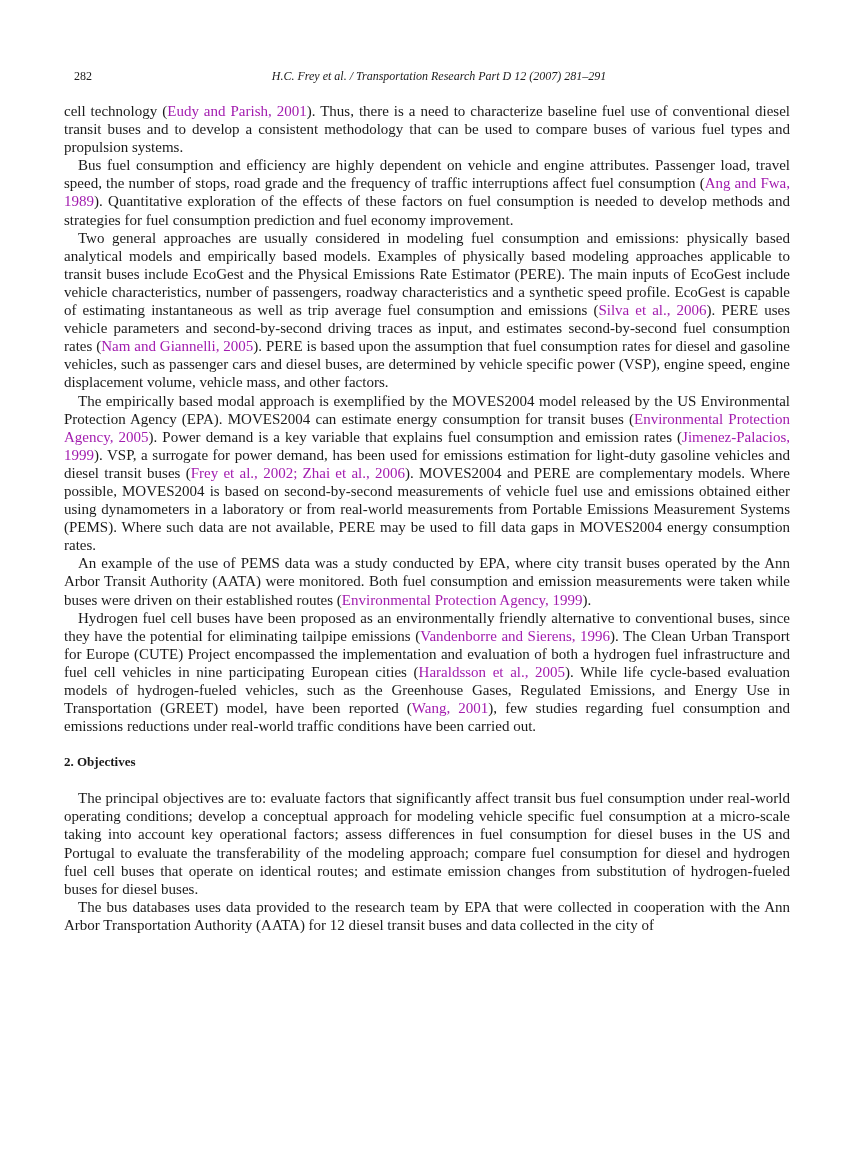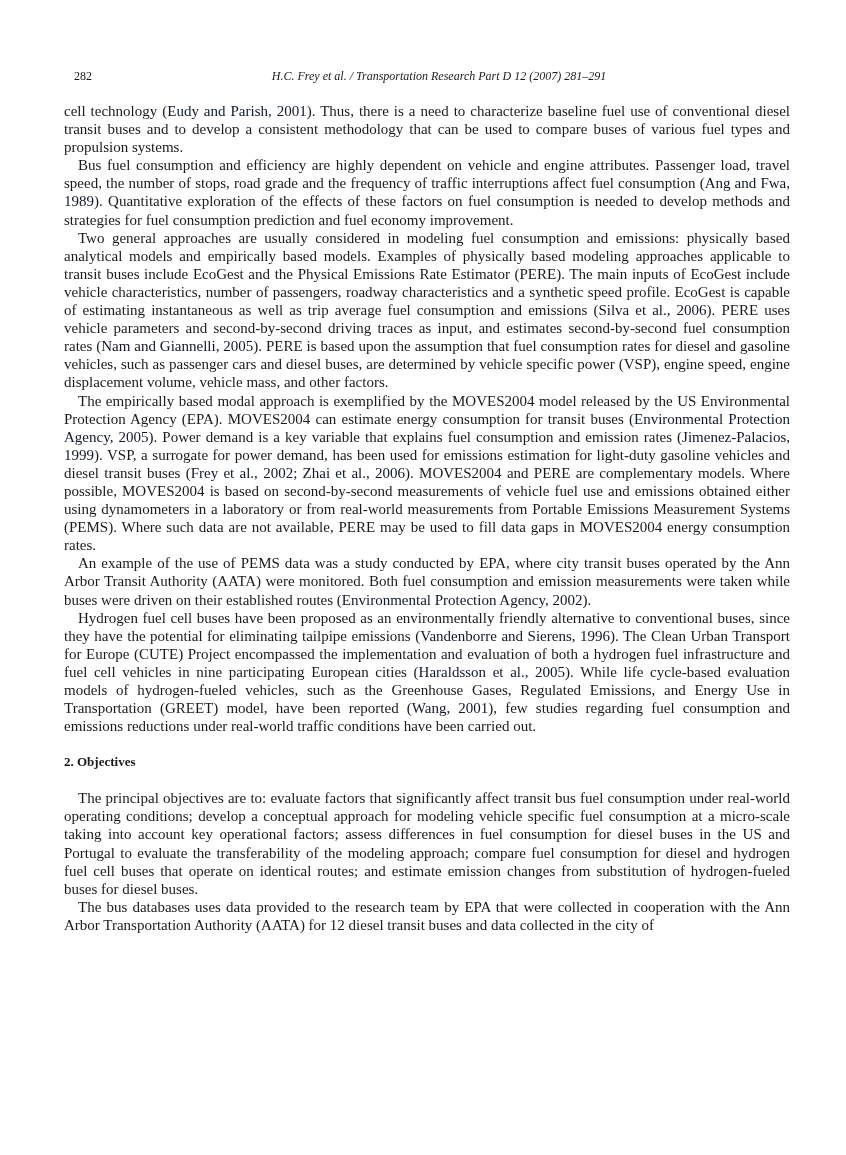--- a/index.html
+++ b/index.html
@@ -4,38 +4,38 @@
 <style>
   html, body { margin: 0; padding: 0; background: #ffffff; }
   body { width: 846px; height: 1155px; position: relative; overflow: hidden;
          font-family: "Liberation Serif", "DejaVu Serif", serif; color: #1a1a1a; }
   .header { position: absolute; top: 69px; left: 64px; width: 726px; height: 18px; font-size: 12px; margin-left: 10px; }
   .page-num { position: absolute; left: 0; top: 0; }
   .running-title { position: absolute; left: 4px; right: 0; top: 0; text-align: center; font-style: italic; }
   .body { position: absolute; top: 102px; left: 64px; width: 726px; font-size: 15px; line-height: 18.1px; }
   p { margin: 0; text-align: justify; text-indent: 14px; }
   p.noindent { text-indent: 0; }
-  .ref { color: #0f172a; }
+  .ref { color: #a21caf; }
   h2 { font-size: 13px; font-weight: bold; margin: 18px 0 18px 0; line-height: 18px; }
 </style>
 </head>
 <body>
 
 <div class="header">
   <span class="page-num">282</span>
   <span class="running-title">H.C. Frey et al. / Transportation Research Part D 12 (2007) 281–291</span>
 </div>
 
 <div class="body">
   <div id="intro">
       <p class="noindent">cell technology (<span class="ref">Eudy and Parish, 2001</span>). Thus, there is a need to characterize baseline fuel use of conventional diesel transit buses and to develop a consistent methodology that can be used to compare buses of various fuel types and propulsion systems.</p>
       <p>Bus fuel consumption and efficiency are highly dependent on vehicle and engine attributes. Passenger load, travel speed, the number of stops, road grade and the frequency of traffic interruptions affect fuel consumption (<span class="ref">Ang and Fwa, 1989</span>). Quantitative exploration of the effects of these factors on fuel consumption is needed to develop methods and strategies for fuel consumption prediction and fuel economy improvement.</p>
       <p>Two general approaches are usually considered in modeling fuel consumption and emissions: physically based analytical models and empirically based models. Examples of physically based modeling approaches applicable to transit buses include EcoGest and the Physical Emissions Rate Estimator (PERE). The main inputs of EcoGest include vehicle characteristics, number of passengers, roadway characteristics and a synthetic speed profile. EcoGest is capable of estimating instantaneous as well as trip average fuel consumption and emissions (<span class="ref">Silva et al., 2006</span>). PERE uses vehicle parameters and second-by-second driving traces as input, and estimates second-by-second fuel consumption rates (<span class="ref">Nam and Giannelli, 2005</span>). PERE is based upon the assumption that fuel consumption rates for diesel and gasoline vehicles, such as passenger cars and diesel buses, are determined by vehicle specific power (VSP), engine speed, engine displacement volume, vehicle mass, and other factors.</p>
       <p>The empirically based modal approach is exemplified by the MOVES2004 model released by the US Environmental Protection Agency (EPA). MOVES2004 can estimate energy consumption for transit buses (<span class="ref">Environmental Protection Agency, 2005</span>). Power demand is a key variable that explains fuel consumption and emission rates (<span class="ref">Jimenez-Palacios, 1999</span>). VSP, a surrogate for power demand, has been used for emissions estimation for light-duty gasoline vehicles and diesel transit buses (<span class="ref">Frey et al., 2002; Zhai et al., 2006</span>). MOVES2004 and PERE are complementary models. Where possible, MOVES2004 is based on second-by-second measurements of vehicle fuel use and emissions obtained either using dynamometers in a laboratory or from real-world measurements from Portable Emissions Measurement Systems (PEMS). Where such data are not available, PERE may be used to fill data gaps in MOVES2004 energy consumption rates.</p>
-      <p>An example of the use of PEMS data was a study conducted by EPA, where city transit buses operated by the Ann Arbor Transit Authority (AATA) were monitored. Both fuel consumption and emission measurements were taken while buses were driven on their established routes (<span class="ref">Environmental Protection Agency, 2002</span>).</p>
+      <p>An example of the use of PEMS data was a study conducted by EPA, where city transit buses operated by the Ann Arbor Transit Authority (AATA) were monitored. Both fuel consumption and emission measurements were taken while buses were driven on their established routes (<span class="ref">Environmental Protection Agency, 1999</span>).</p>
       <p>Hydrogen fuel cell buses have been proposed as an environmentally friendly alternative to conventional buses, since they have the potential for eliminating tailpipe emissions (<span class="ref">Vandenborre and Sierens, 1996</span>). The Clean Urban Transport for Europe (CUTE) Project encompassed the implementation and evaluation of both a hydrogen fuel infrastructure and fuel cell vehicles in nine participating European cities (<span class="ref">Haraldsson et al., 2005</span>). While life cycle-based evaluation models of hydrogen-fueled vehicles, such as the Greenhouse Gases, Regulated Emissions, and Energy Use in Transportation (GREET) model, have been reported (<span class="ref">Wang, 2001</span>), few studies regarding fuel consumption and emissions reductions under real-world traffic conditions have been carried out.</p>
     </div>
 
   <h2>2. Objectives</h2>
   <p>The principal objectives are to: evaluate factors that significantly affect transit bus fuel consumption under real-world operating conditions; develop a conceptual approach for modeling vehicle specific fuel consumption at a micro-scale taking into account key operational factors; assess differences in fuel consumption for diesel buses in the US and Portugal to evaluate the transferability of the modeling approach; compare fuel consumption for diesel and hydrogen fuel cell buses that operate on identical routes; and estimate emission changes from substitution of hydrogen-fueled buses for diesel buses.</p>
 
   <p>The bus databases uses data provided to the research team by EPA that were collected in cooperation with the Ann Arbor Transportation Authority (AATA) for 12 diesel transit buses and data collected in the city of</p>
 </div>
 
 </body></html>

